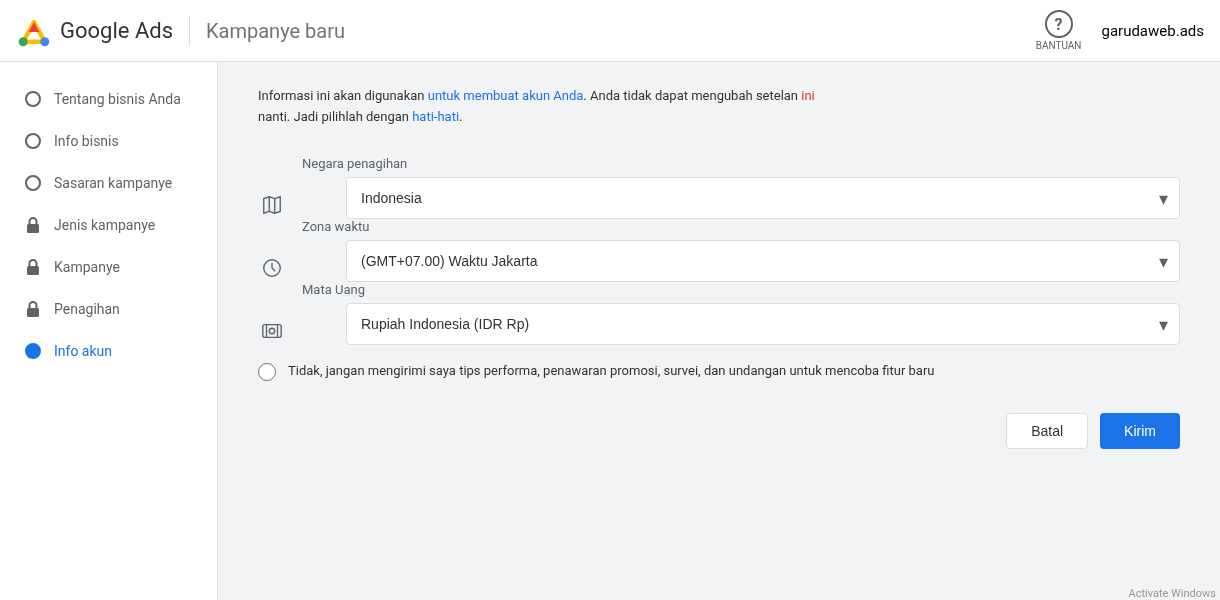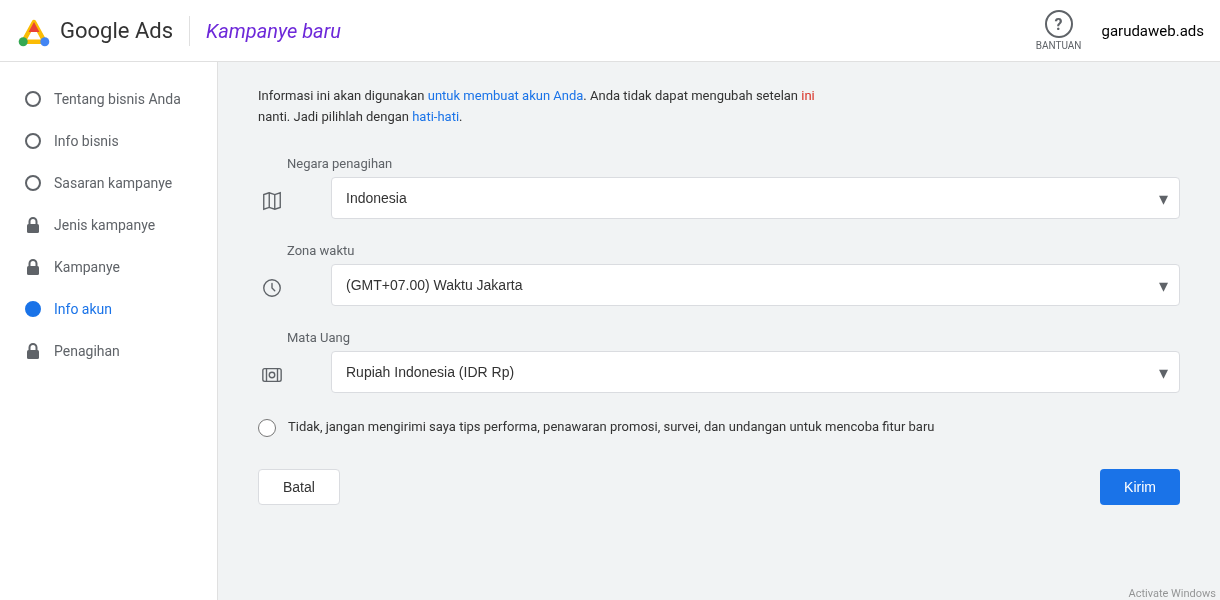--- a/index.html
+++ b/index.html
@@ -36,22 +36,21 @@
     }
     .header-divider {
       width: 1px;
       height: 30px;
       background: #e0e0e0;
       margin: 0 16px;
     }
     .header-page-title {
       font-size: 20px;
       font-weight: 400;
-      color: #6d28d9;
-      font-style: italic;
+      color: #737373;
     }
     .header-right {
       margin-left: auto;
       display: flex;
       align-items: center;
       gap: 8px;
     }
     .help-btn {
       display: flex;
       flex-direction: column;
@@ -142,23 +141,22 @@
       line-height: 1.6;
     }
     .info-banner .highlight-blue {
       color: #1a73e8;
     }
     .info-banner .highlight-red {
       color: #d93025;
     }
     .field-row {
       display: flex;
-      align-items: center;
-      gap: 1px;
-      margin-bottom: 24px;
+      align-items: flex-end;
+      gap: 16px;
     }
     .field-icon {
       width: 28px;
       height: 28px;
       display: flex;
       align-items: center;
       justify-content: center;
       flex-shrink: 0;
       margin-top: 28px;
       color: #5f6368;
@@ -221,22 +219,22 @@
       color: #333;
       line-height: 1.5;
     }
     .radio-label .highlight-blue {
       color: #1a73e8;
     }
 
     
     .footer-buttons {
       display: flex;
-      justify-content: space-between;
-      gap: 24px;
+      justify-content: flex-end;
+      gap: 12px;
       padding: 16px 0 8px 0;
     }
     .btn-batal {
       padding: 9px 24px;
       border: 1px solid #dadce0;
       background: #fff;
       border-radius: 4px;
       font-size: 14px;
       cursor: pointer;
       color: #333;
@@ -325,35 +323,35 @@
     <div class="sidebar-item">
       <div class="sidebar-icon">
         <svg width="14" height="18" viewBox="0 0 14 18" fill="#5f6368">
           <rect x="1" y="8" width="12" height="9" rx="1.5" fill="#5f6368"></rect>
           <path d="M3.5 8V5.5a3.5 3.5 0 0 1 7 0V8" stroke="#5f6368" stroke-width="2" fill="none"></path>
         </svg>
       </div>
       <span>Kampanye</span>
     </div>
 
-    <div class="sidebar-item active">
-      <div class="sidebar-icon">
-        <div class="circle-icon filled"></div>
-      </div>
-      <span style="color:#1a73e8;">Info akun</span>
-    </div>
-
     <div class="sidebar-item">
       <div class="sidebar-icon">
         <svg width="14" height="18" viewBox="0 0 14 18" fill="#5f6368">
           <rect x="1" y="8" width="12" height="9" rx="1.5" fill="#5f6368"></rect>
           <path d="M3.5 8V5.5a3.5 3.5 0 0 1 7 0V8" stroke="#5f6368" stroke-width="2" fill="none"></path>
         </svg>
       </div>
       <span>Penagihan</span>
+    </div>
+
+    <div class="sidebar-item active">
+      <div class="sidebar-icon">
+        <div class="circle-icon filled"></div>
+      </div>
+      <span style="color:#1a73e8;">Info akun</span>
     </div>
 
   </div>
 
   <div class="content">
 
     <div class="info-banner">
       <span>Informasi ini akan digunakan </span><span class="highlight-blue">untuk membuat akun Anda</span><span>. Anda tidak dapat mengubah setelan </span><span class="highlight-red" style="color:#d93025;">ini</span><br>
       <span>nanti. Jadi pilihlah dengan </span><span class="highlight-blue">hati-hati</span><span>.</span>
     </div>

